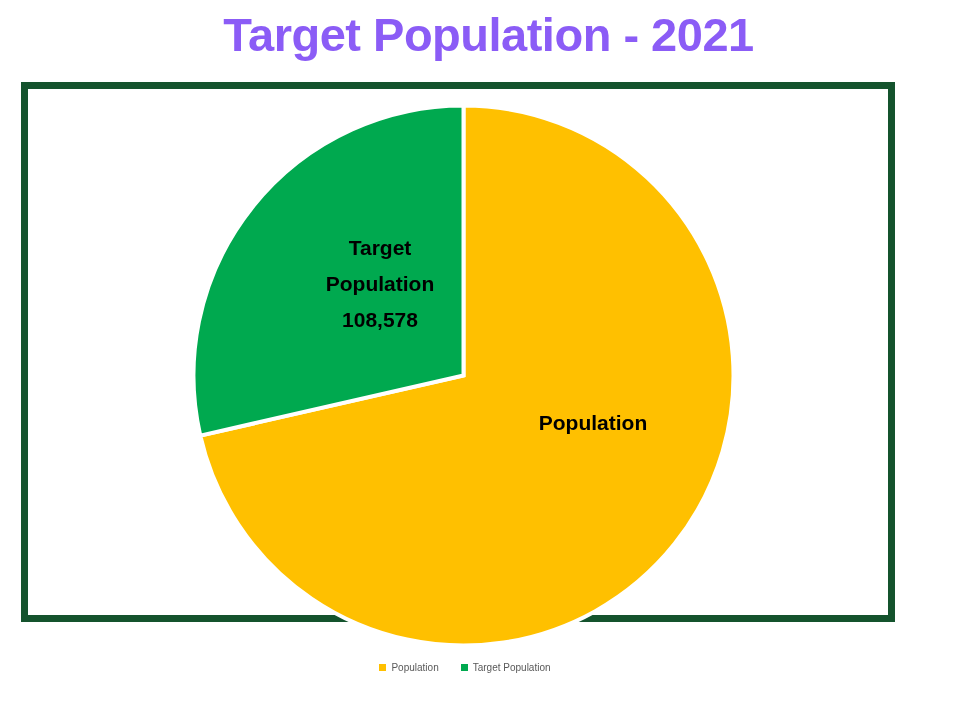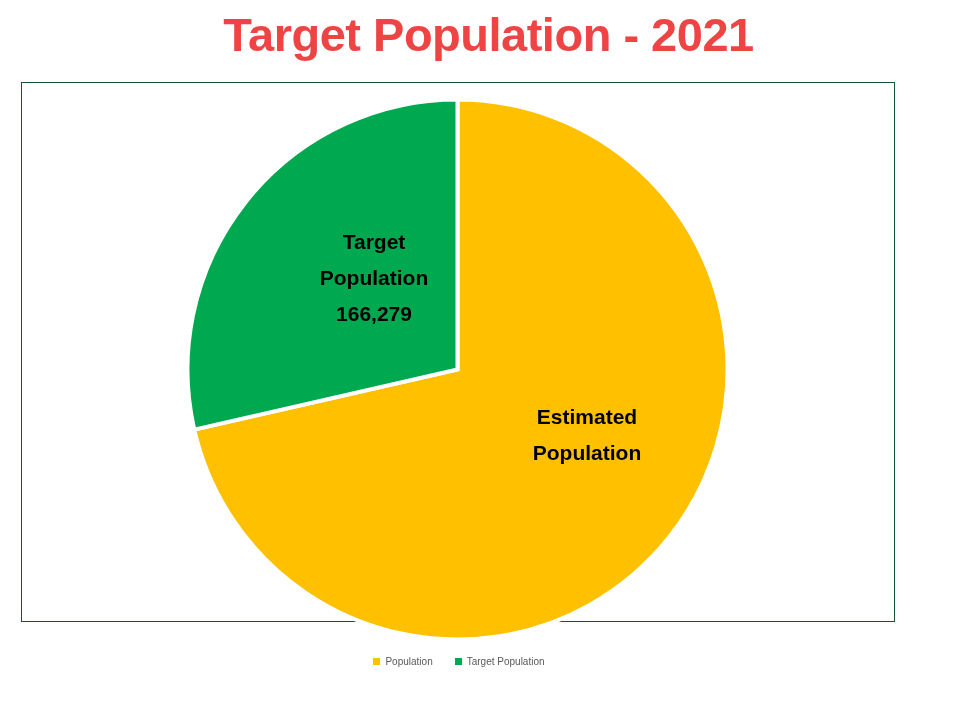--- a/index.html
+++ b/index.html
@@ -25,33 +25,33 @@
   
   #chart-title {
     position: absolute;
     left: 0;
     top: 6px;
     width: 977px;
     text-align: center;
     font-size: 47px;
     line-height: 58px;
     font-weight: bold;
-    color: #ef4444;
+    color: #8b5cf6;
     letter-spacing: -0.5px;
     white-space: nowrap;
   }
 
   
   #chart-frame {
     position: absolute;
     left: 21px;
     top: 82px;
     width: 874px;
     height: 540px;
-    border: 1px solid #14532d;
+    border: 7px solid #14532d;
     background: #ffffff;
     box-sizing: border-box;
   }
 
   
   #pie-plot {
     position: absolute;
     left: 0;
     top: 0;
     width: 874px;
@@ -132,25 +132,24 @@
       <svg id="pie-svg" viewBox="0 0 543 543">
 
         <path id="slice-population" d="M 271.5 271.5 L 271.50 1.50 A 270 270 0 1 1 8.27 331.58 Z" fill="#FFC000" stroke="#FFFFFF" stroke-width="4" stroke-linejoin="miter"></path>
 
         <path id="slice-target" d="M 271.5 271.5 L 8.27 331.58 A 270 270 0 0 1 271.50 1.50 Z" fill="#00A94F" stroke="#FFFFFF" stroke-width="4" stroke-linejoin="miter"></path>
       </svg>
 
       <div class="data-label" id="label-target">
         <span class="dl-line">Target</span>
         <span class="dl-line">Population</span>
-        <span class="dl-line">166,279</span>
+        <span class="dl-line">108,578</span>
       </div>
 
       <div class="data-label" id="label-estimated">
-        <span class="dl-line">Estimated</span>
         <span class="dl-line">Population</span>
       </div>
 
       <div id="legend">
         <div class="legend-entry">
           <span class="legend-swatch" style="background:#FFC000"></span>
           <span class="legend-text">Population</span>
         </div>
         <div class="legend-entry">
           <span class="legend-swatch" style="background:#00A94F"></span>

